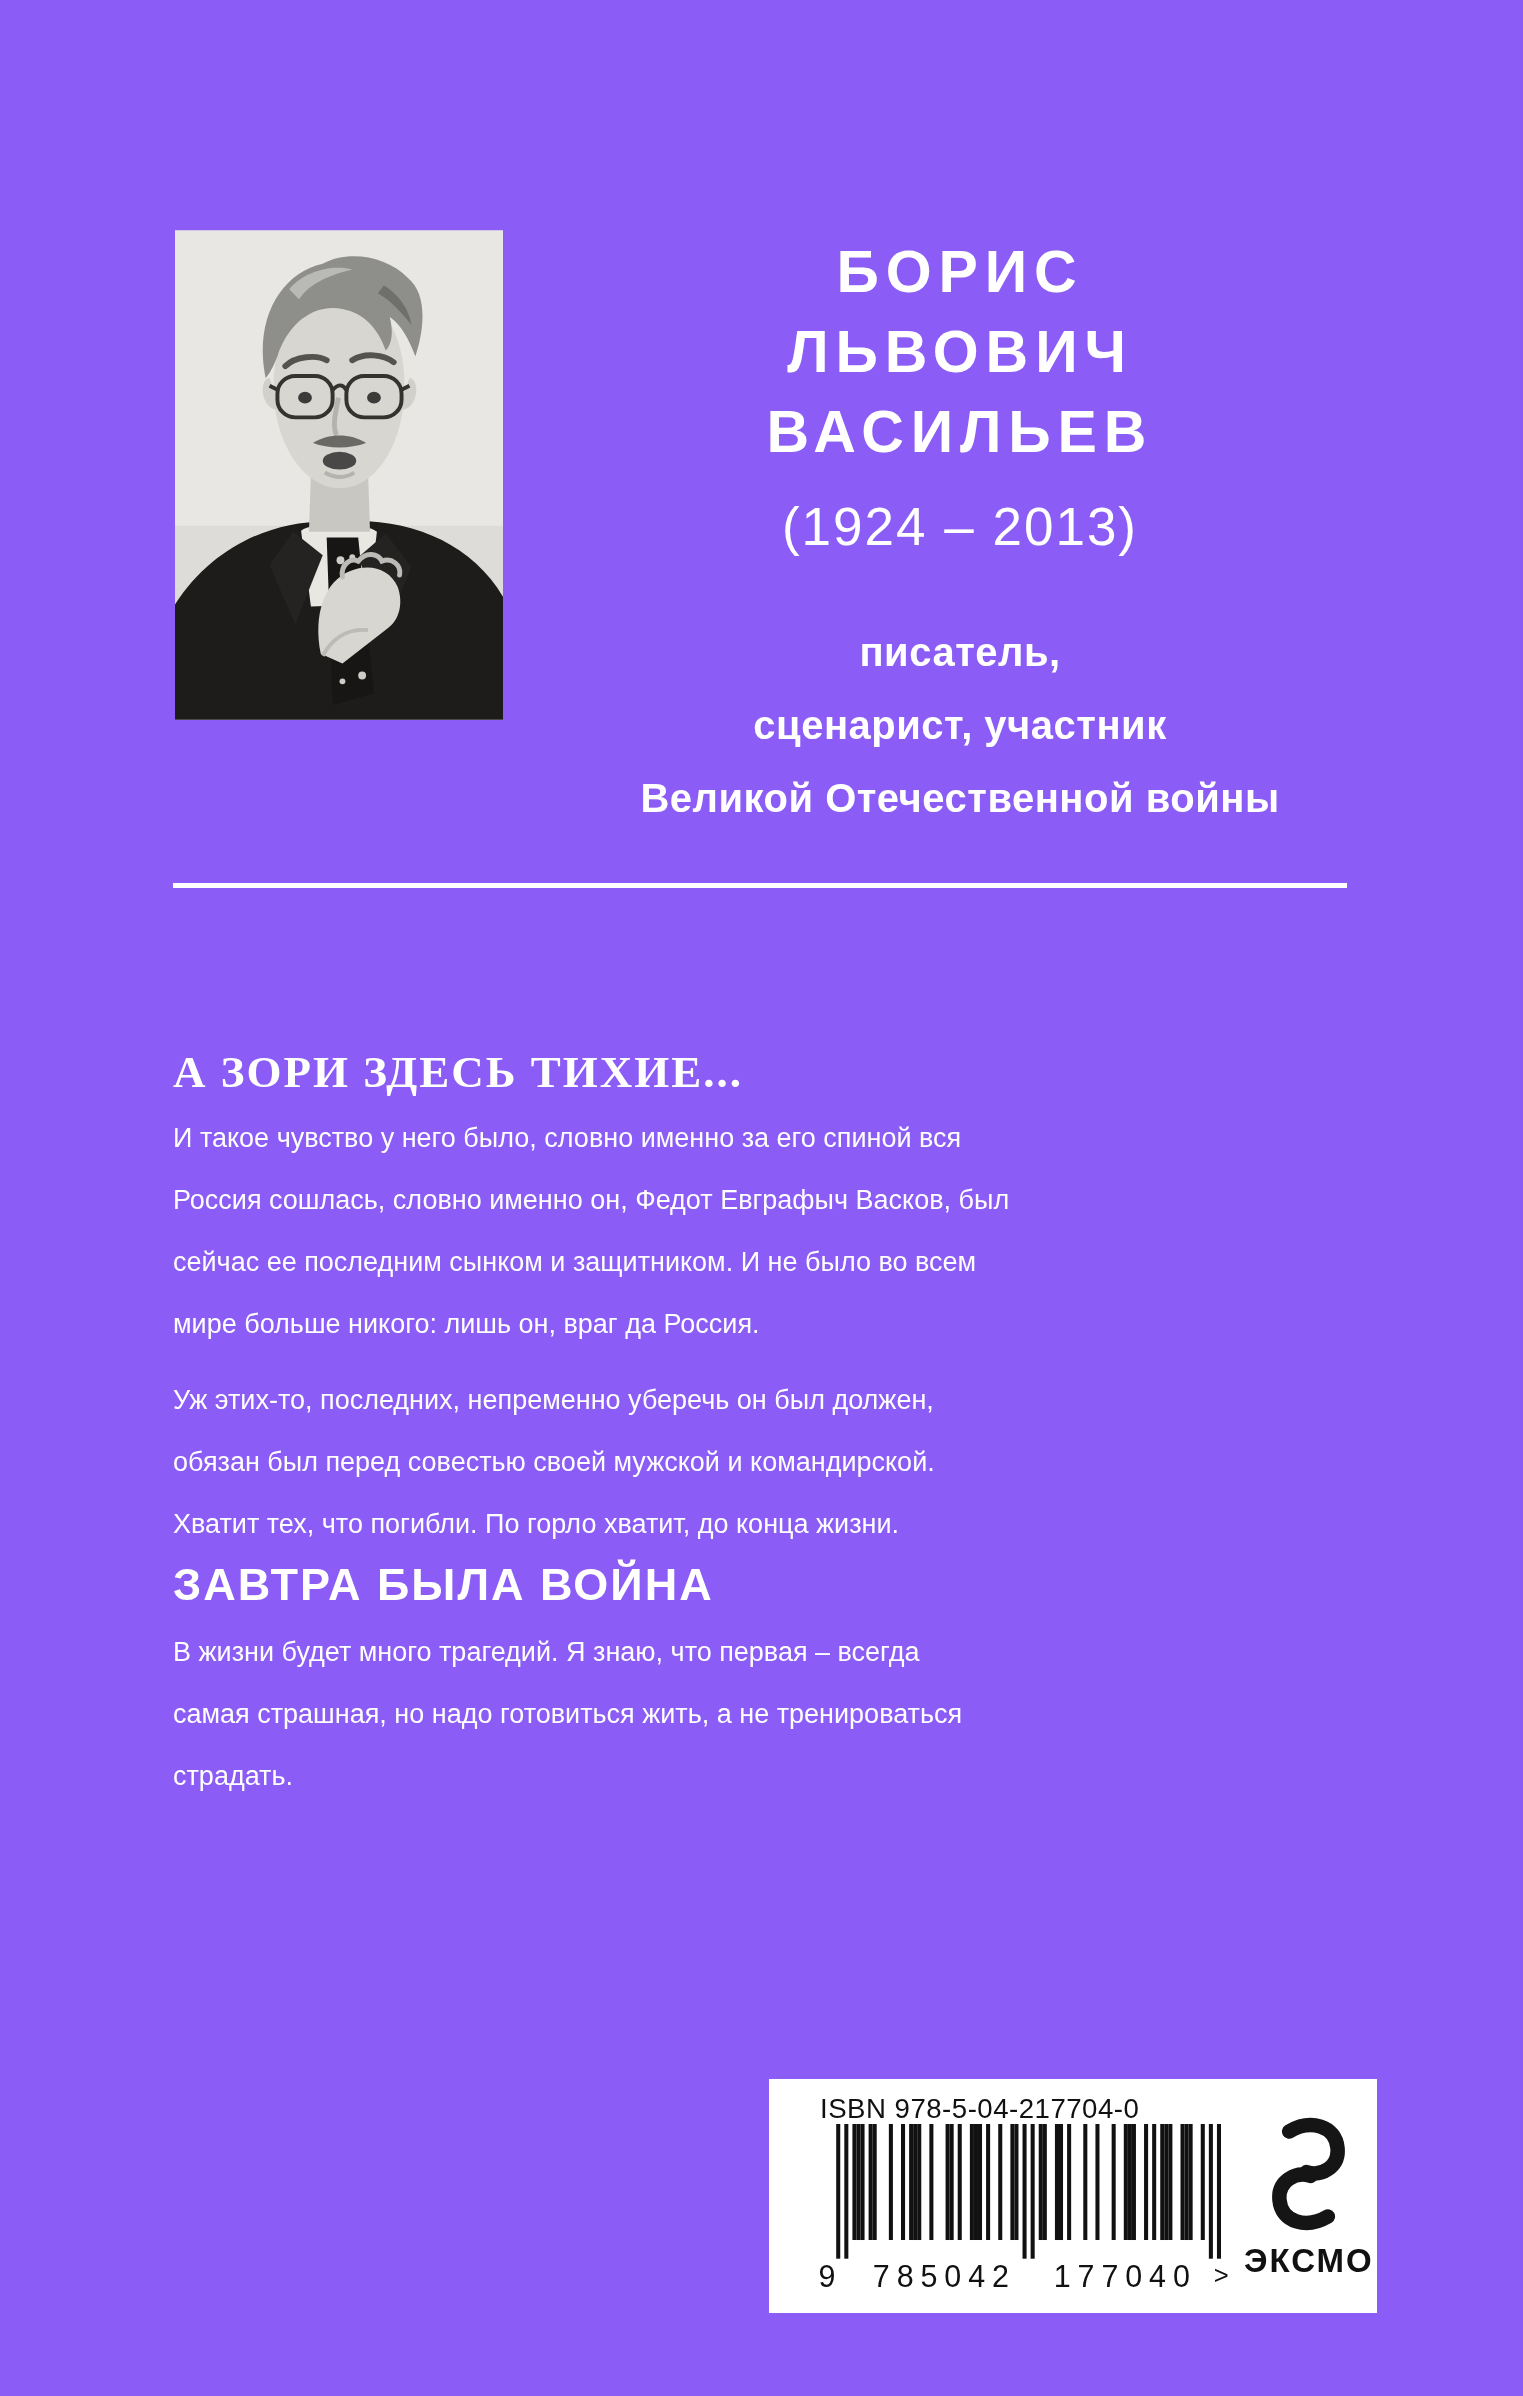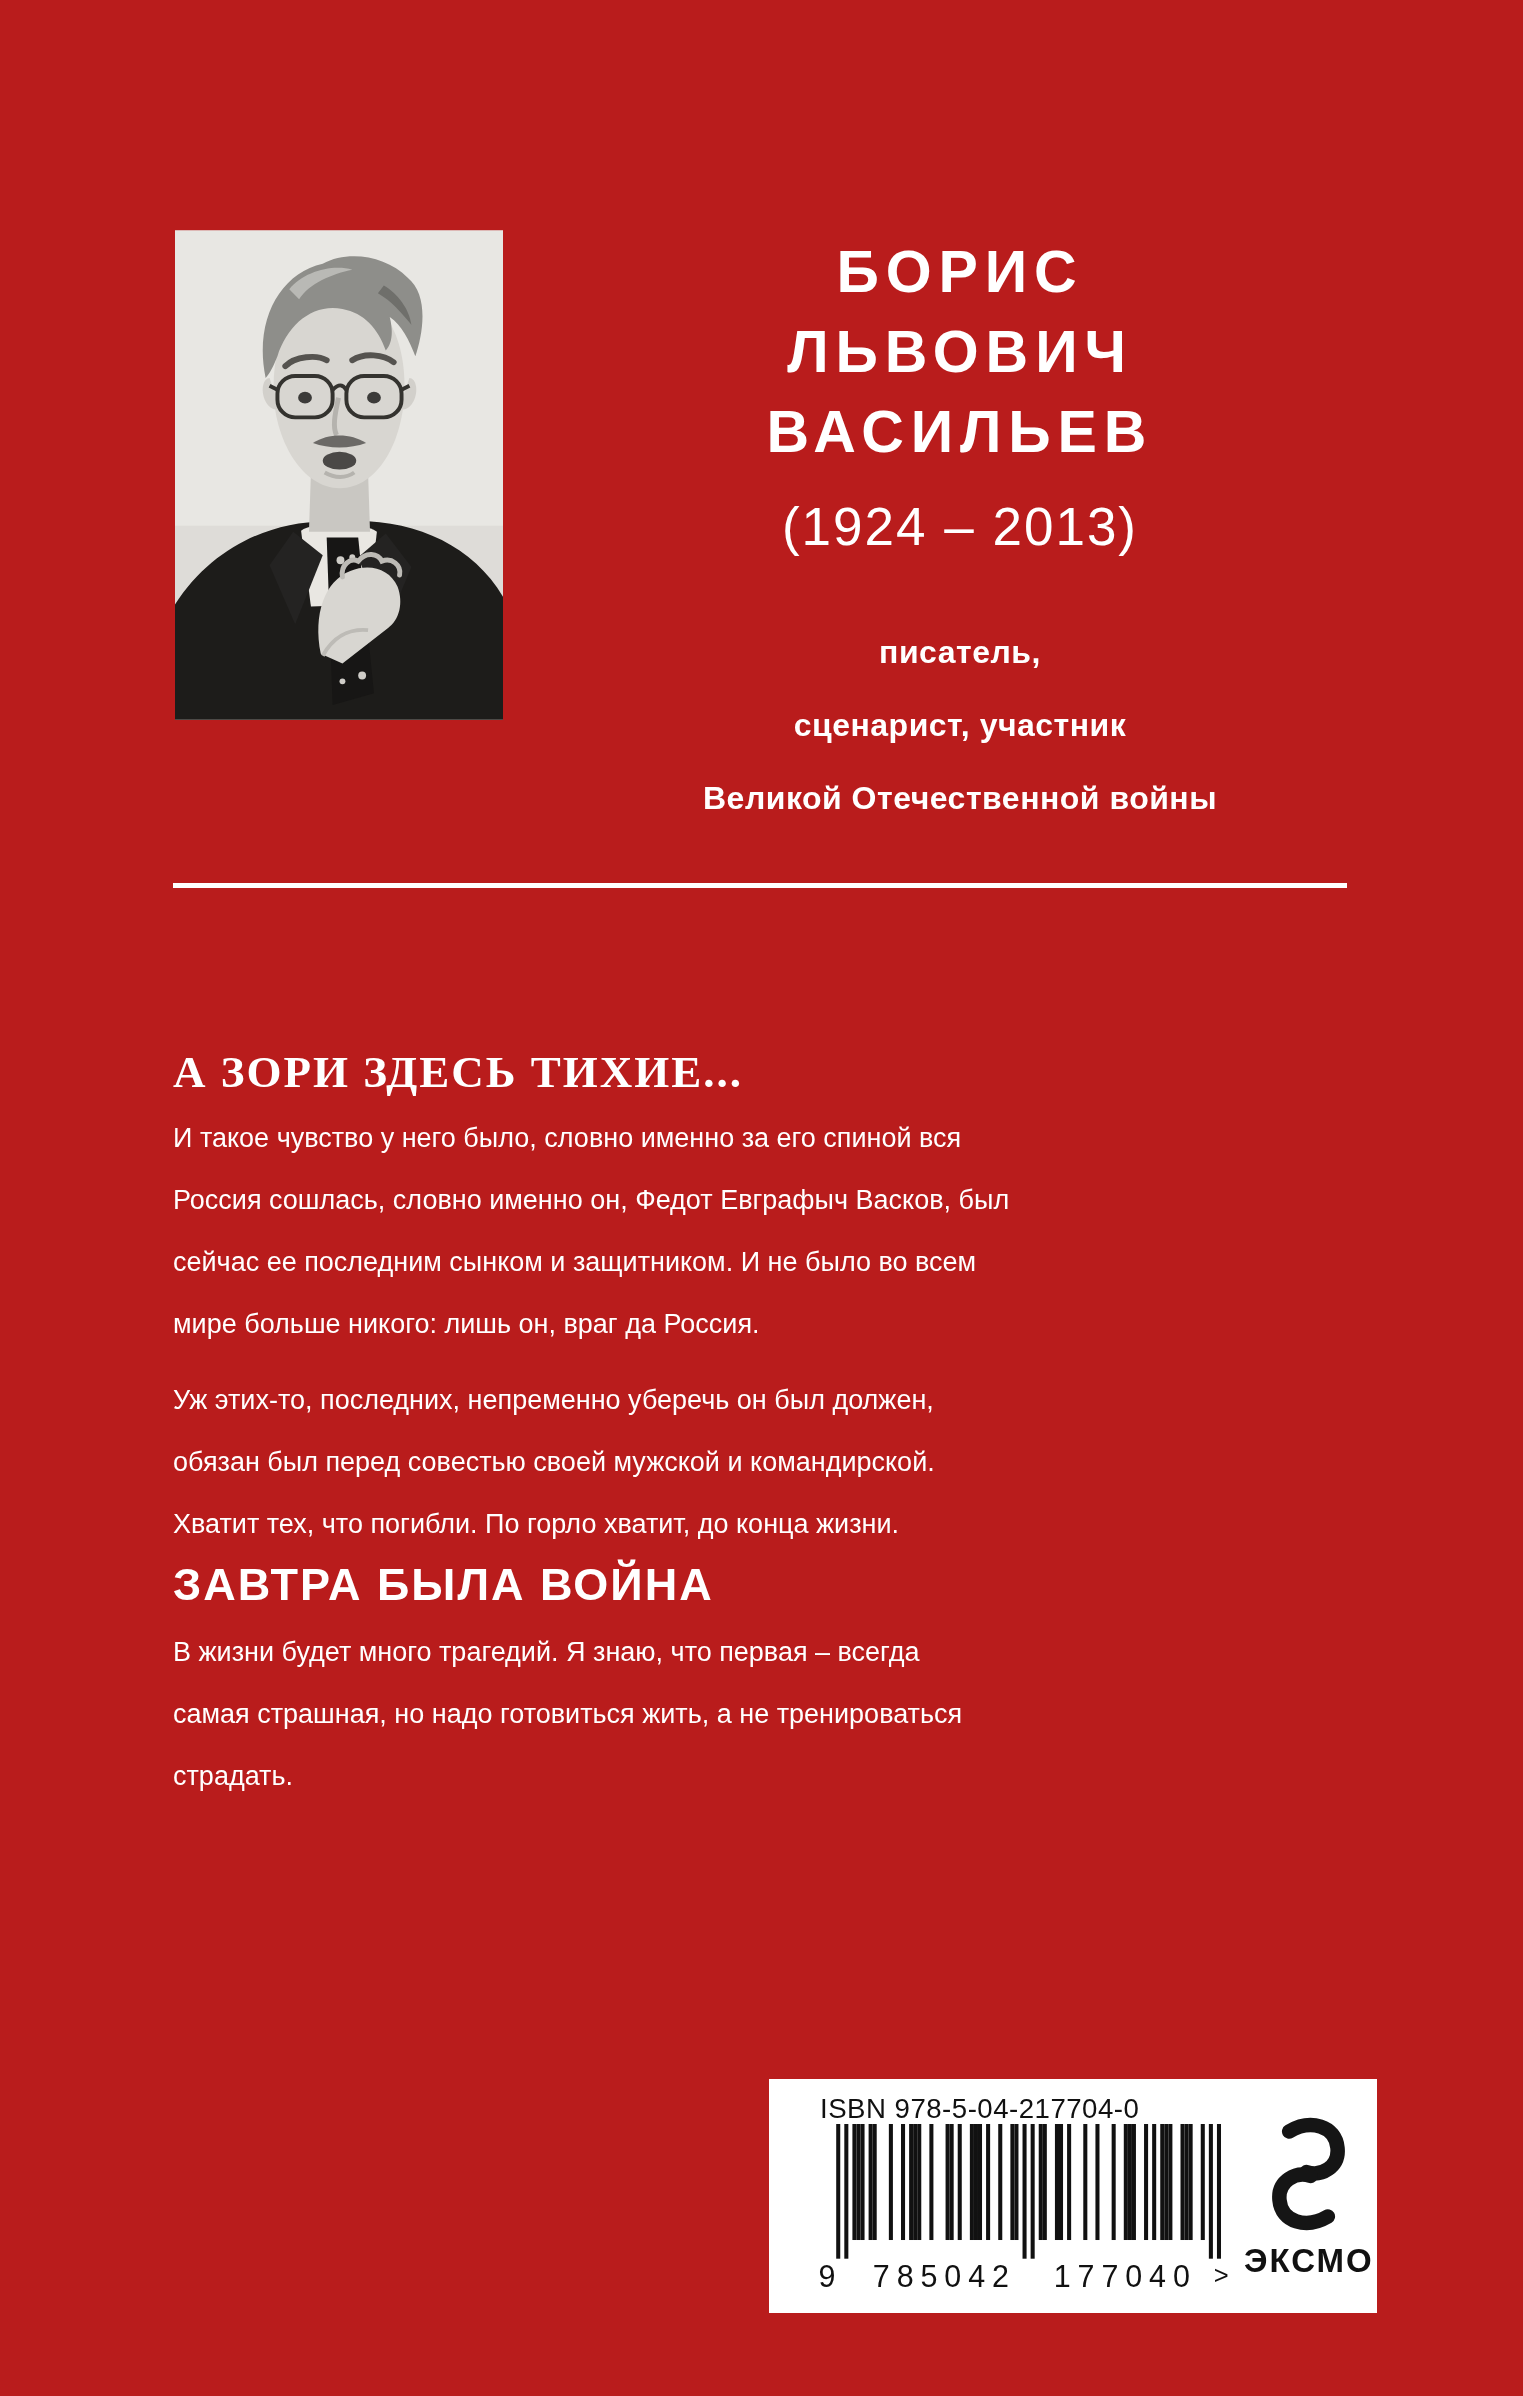--- a/index.html
+++ b/index.html
@@ -6,21 +6,21 @@
   body{width:1524px;height:2397px;font-family:"Liberation Sans","DejaVu Sans",sans-serif;}
   .cover{position:relative;width:1524px;height:2397px;background:#d4111d;overflow:hidden;}
   .abs{position:absolute;}
 
   .photo{left:175px;top:230px;width:328px;height:490px;}
 
   .title-col{left:576px;top:232px;width:768px;text-align:center;color:#fff;}
   .name-line{font-size:59px;font-weight:700;line-height:80px;letter-spacing:6.9px;}
   .years{font-size:53px;font-weight:400;letter-spacing:2px;margin-top:27.6px;line-height:53px;}
   .role{margin-top:63px;}
-  .role-line{font-size:32px;font-weight:700;line-height:73px;letter-spacing:0.5px;}
+  .role-line{font-size:40px;font-weight:700;line-height:73px;letter-spacing:0.5px;}
 
   .rule{left:173px;top:883px;width:1174px;height:4.9px;background:#ffffff;}
 
   .sec-h{left:173px;color:#fff;font-size:45px;font-weight:700;letter-spacing:2px;line-height:1.1;}
   .sec-h.h1{top:1048px;font-family:Liberation Serif, serif;}
   .sec-h.h2{top:1560px;}
   .para{left:173px;width:1241px;color:#fff;font-size:27px;font-weight:400;line-height:62px;}
   .para.p1{top:1107px;}
   .para.p2{top:1369px;}
   .para.p3{top:1621px;}
@@ -28,21 +28,21 @@
 
   .isbn-panel{left:769px;top:2079px;width:608px;height:234px;background:#ffffff;}
   .isbn-num{position:absolute;left:51px;top:13.8px;font-size:27.6px;color:#111;letter-spacing:0.5px;}
   .barcode{position:absolute;left:47px;top:45px;}
   .pub{position:absolute;left:431px;top:37px;width:128px;text-align:center;margin-left:44px;}
   .pub-name{font-size:33px;font-weight:700;color:#111;letter-spacing:2px;margin-top:5.9px;}
 </style>
 </head>
 <body>
 
-<div class="cover" style="background: #b91c1c;">
+<div class="cover" style="background: #8b5cf6;">
 
   <svg class="abs photo" viewBox="0 0 333 497" xmlns="http://www.w3.org/2000/svg">
     <rect x="0" y="0" width="333" height="497" fill="#e8e7e3"></rect>
     <rect x="0" y="300" width="333" height="197" fill="#dedcd8"></rect>
 
     <path d="M0,497 L0,380 C40,318 105,292 165,296 C235,290 300,316 333,372 L333,497 Z" fill="#1d1c1a"></path>
     <path d="M128,305 C140,296 190,296 205,306 L196,380 L138,382 Z" fill="#e9e7e2"></path>
 
     <path d="M154,312 L186,312 L202,470 L160,482 Z" fill="#171615"></path>
     <g fill="#cfcdc8">

